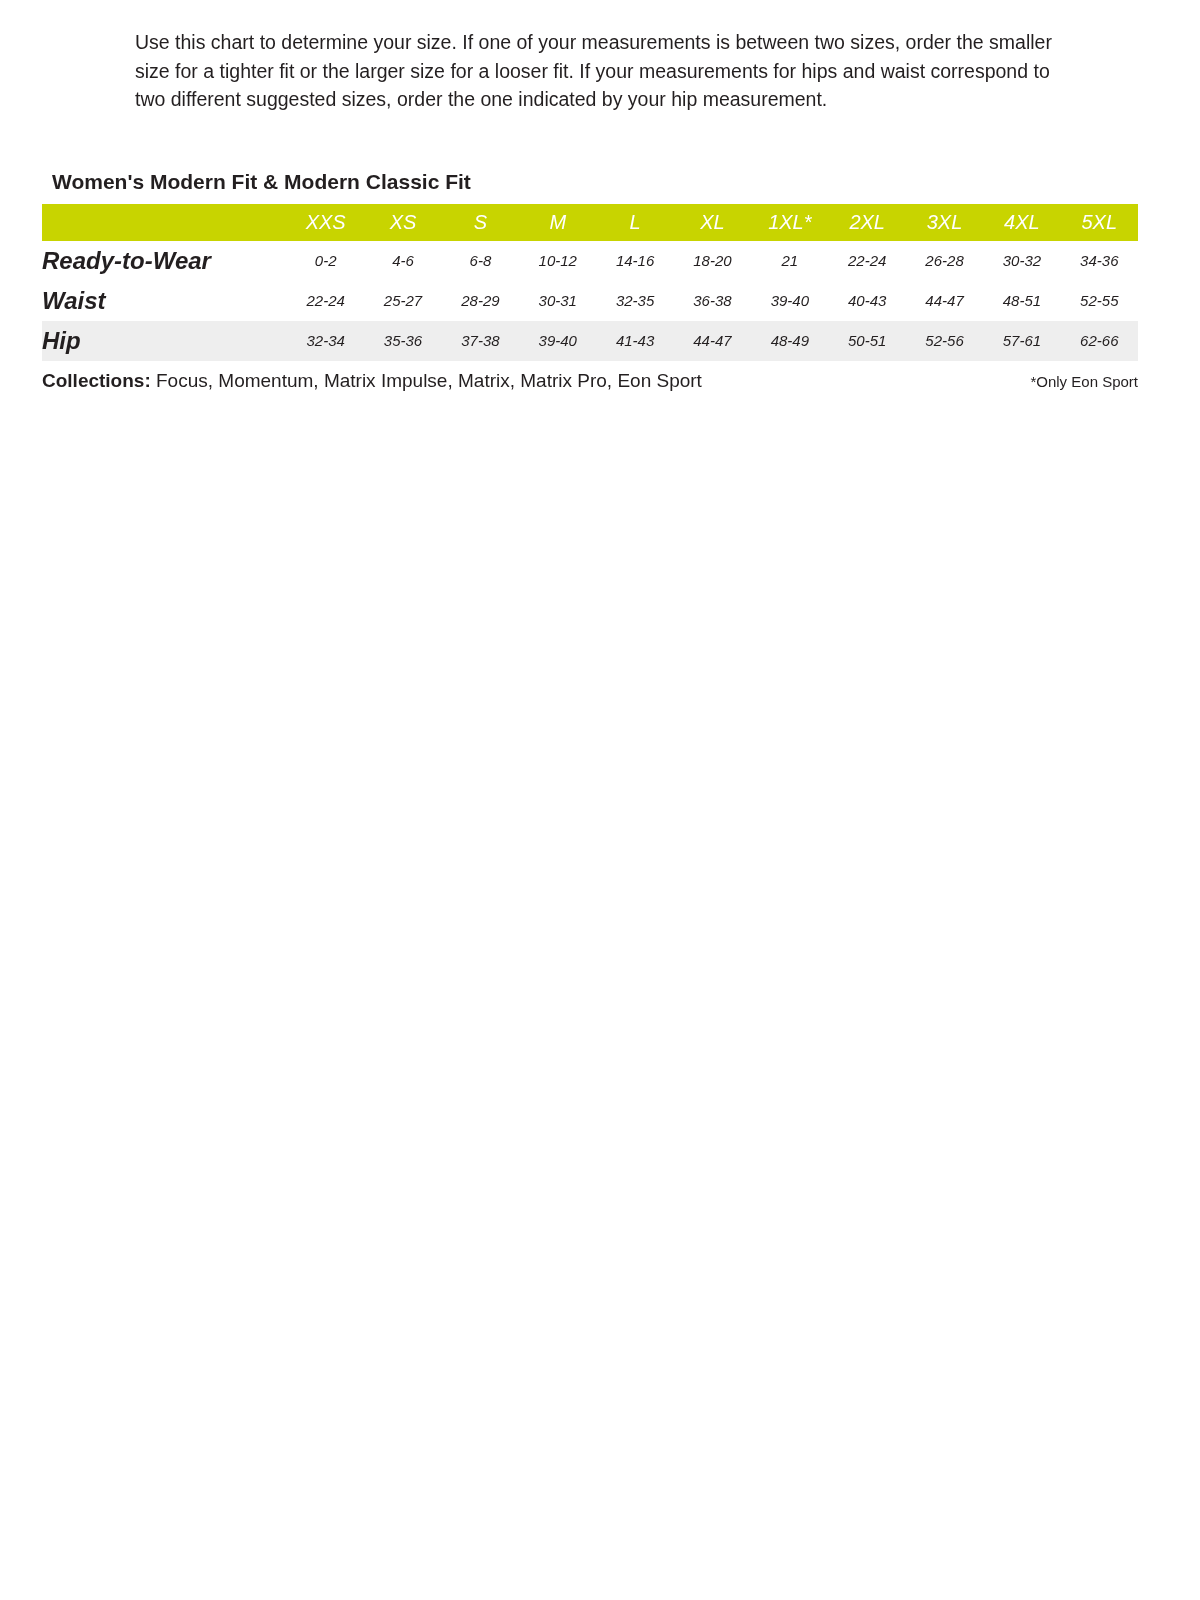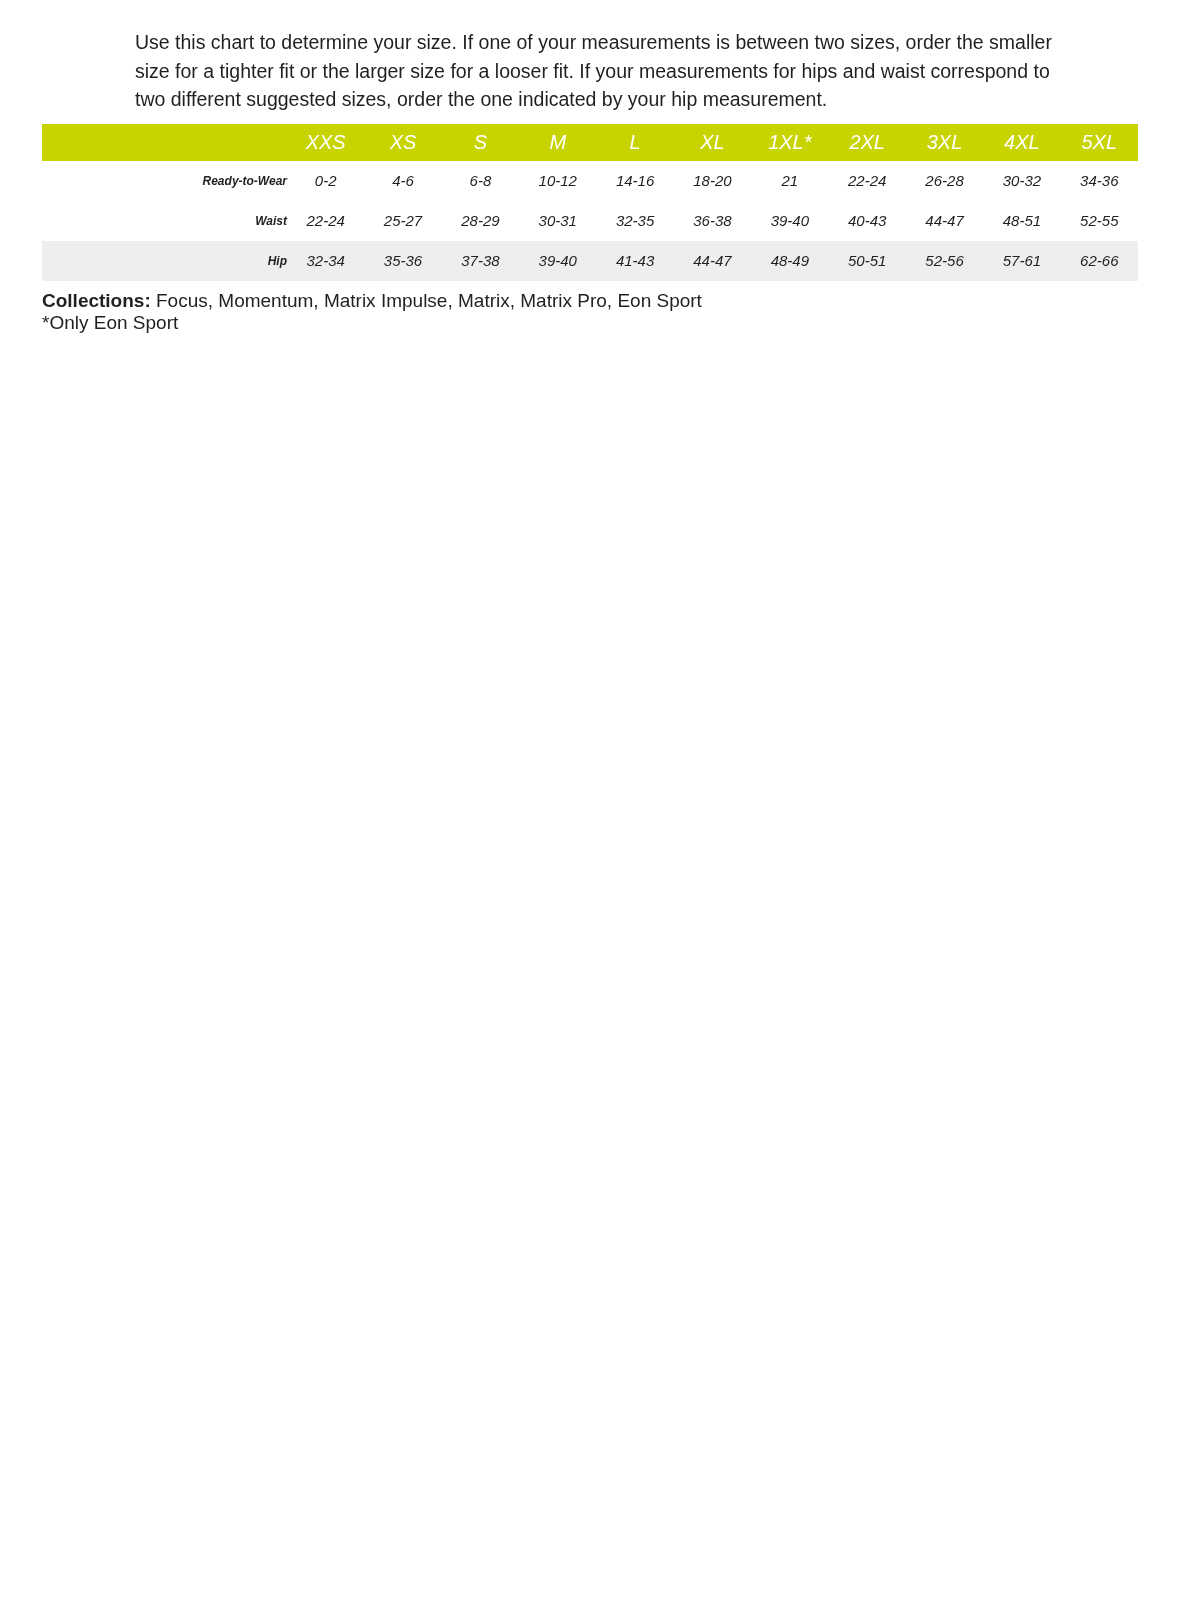--- a/index.html
+++ b/index.html
@@ -59,49 +59,49 @@
     text-align: center;
     padding: 0;
   }
   table.size-table tbody tr { height: 40px; }
   table.size-table tbody tr.alt th,
   table.size-table tbody tr.alt td {
     background: var(--row-alt-bg, #eeeeee);
   }
   table.size-table tbody th {
     font-weight: 700;
-    font-size: 12px;
-    text-align: right;
+    font-size: 24px;
+    text-align: left;
     padding: 0;
   }
   table.size-table tbody td {
     font-size: 15px;
     text-align: center;
     padding: 0;
   }
   .footer-row {
     width: 1096px;
     margin: 9px 16px 0 42px;
     display: flex;
     justify-content: space-between;
     align-items: baseline;
     font-size: 19px;
-    flex-direction: column;
   }
   .collections-note .bold { font-weight: 700; }
-  .footnote { font-size: 19px; text-align: center; }
+  .footnote { font-size: 15px; text-align: center; }
 </style>
 </head>
 <body>
 
 <div class="page">
 
 
   <p class="intro">Use this chart to determine your size. If one of your measurements is between two sizes, order the smaller size for a tighter fit or the larger size for a looser fit. If your measurements for hips and waist correspond to two different suggested sizes, order the one indicated by your hip measurement.</p>
 
+  <h2 class="section-heading">Women's Modern Fit &amp; Modern Classic Fit</h2>
 
   <table class="size-table">
     <colgroup>
       <col class="label-col">
     </colgroup>
     <thead>
       <tr>
           <th></th>
           <th>XXS</th>
           <th>XS</th>

